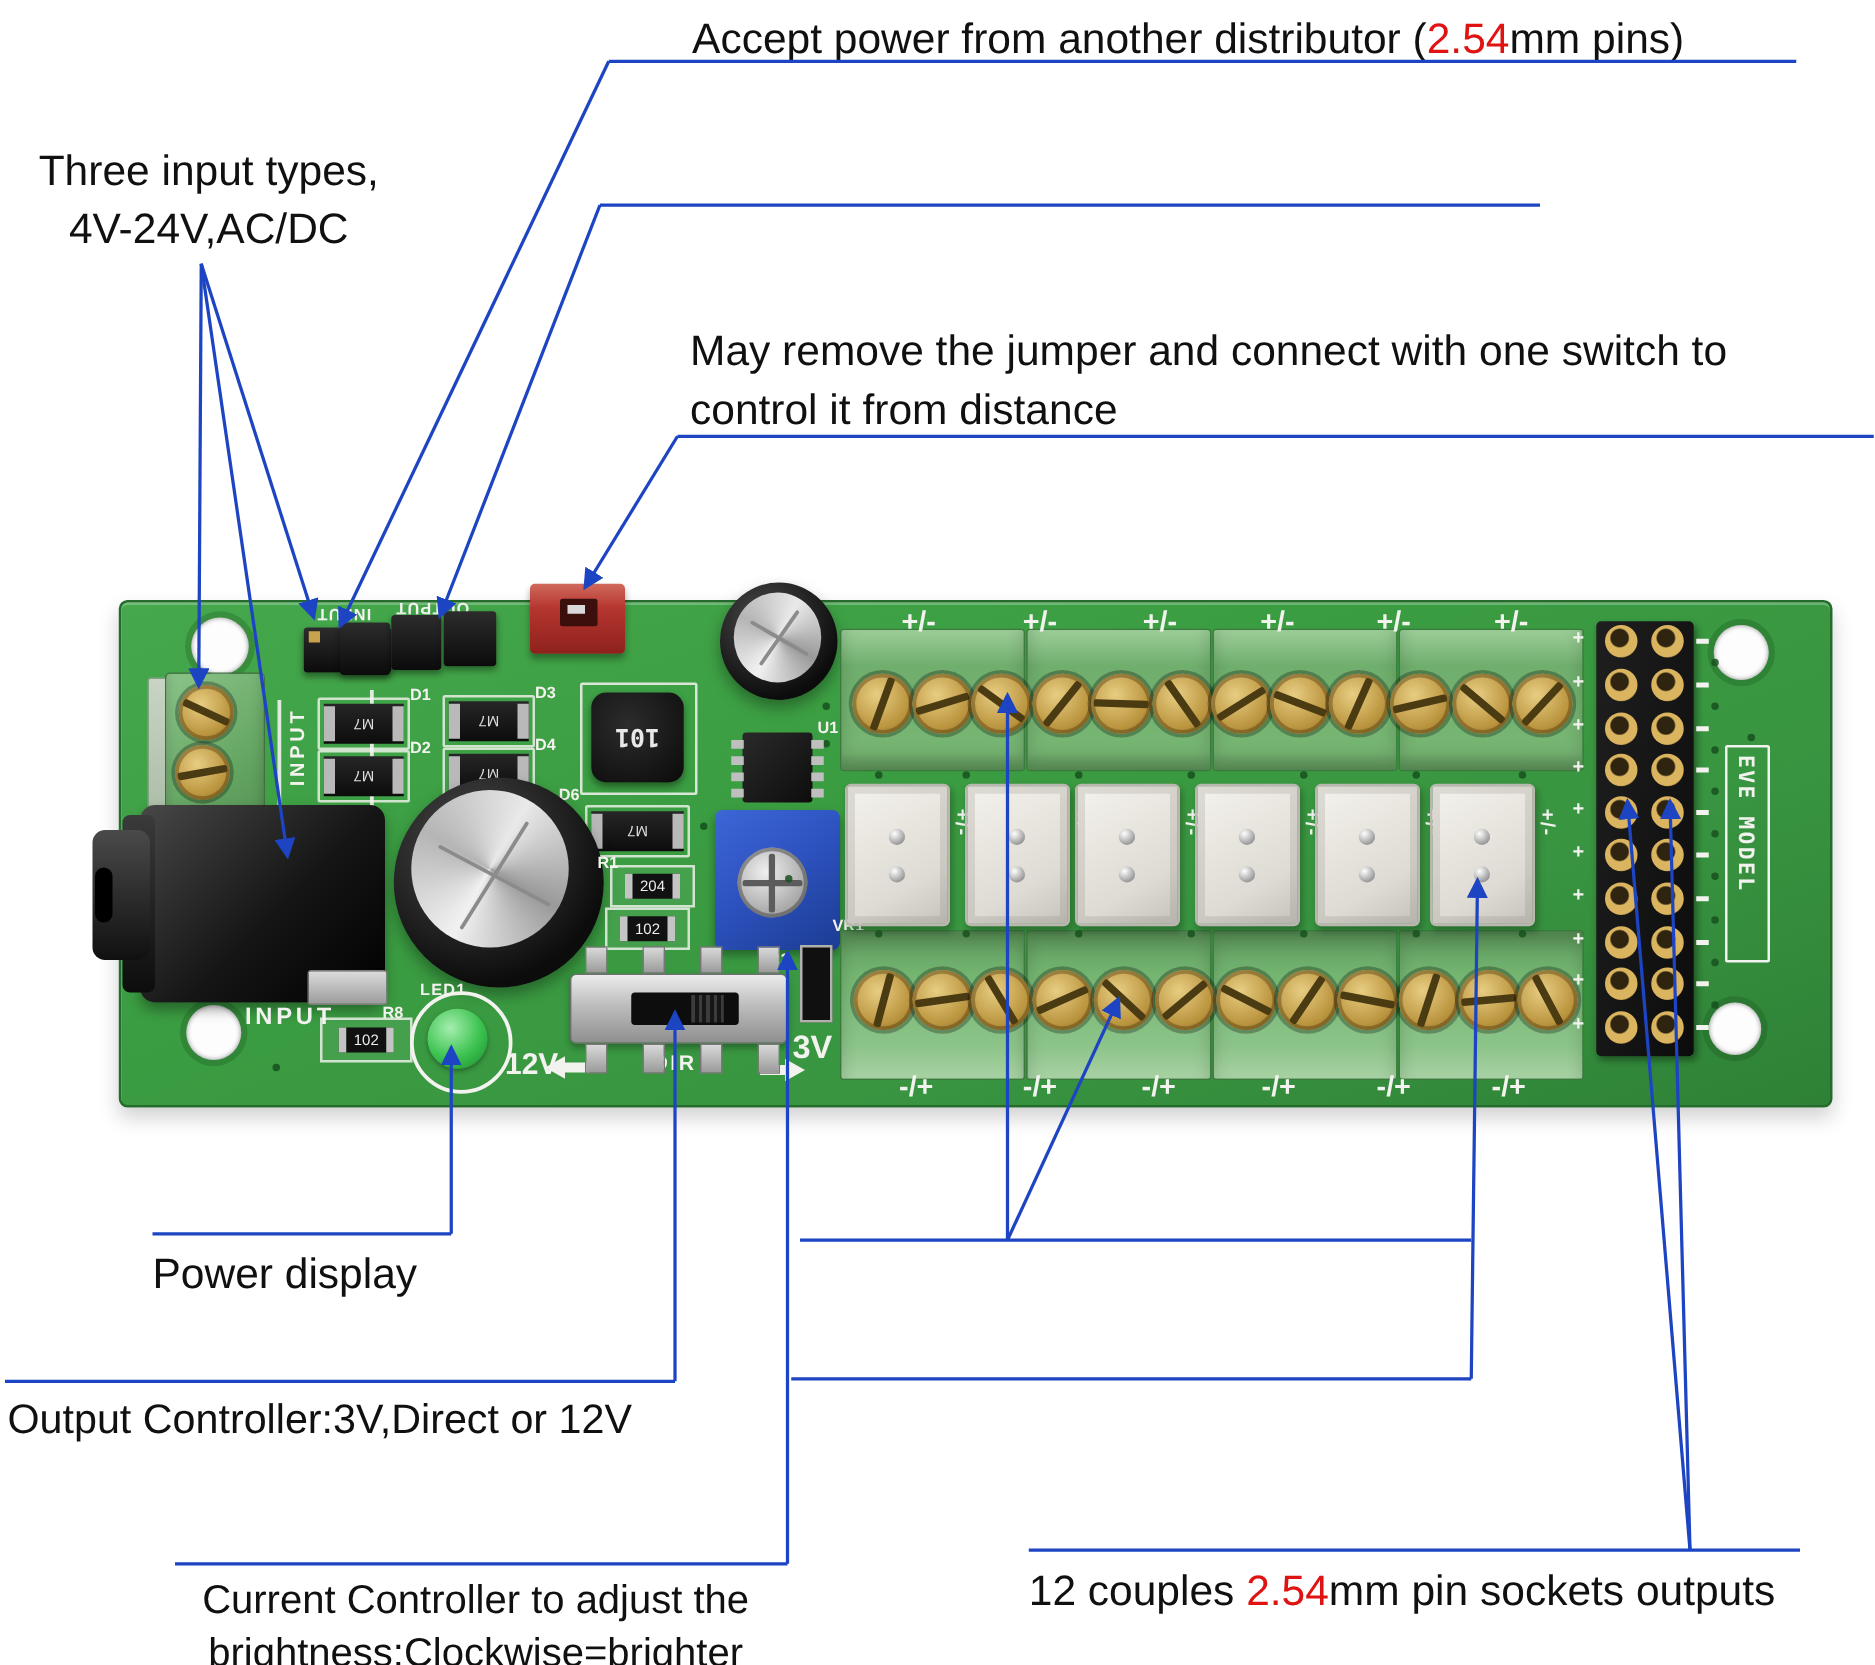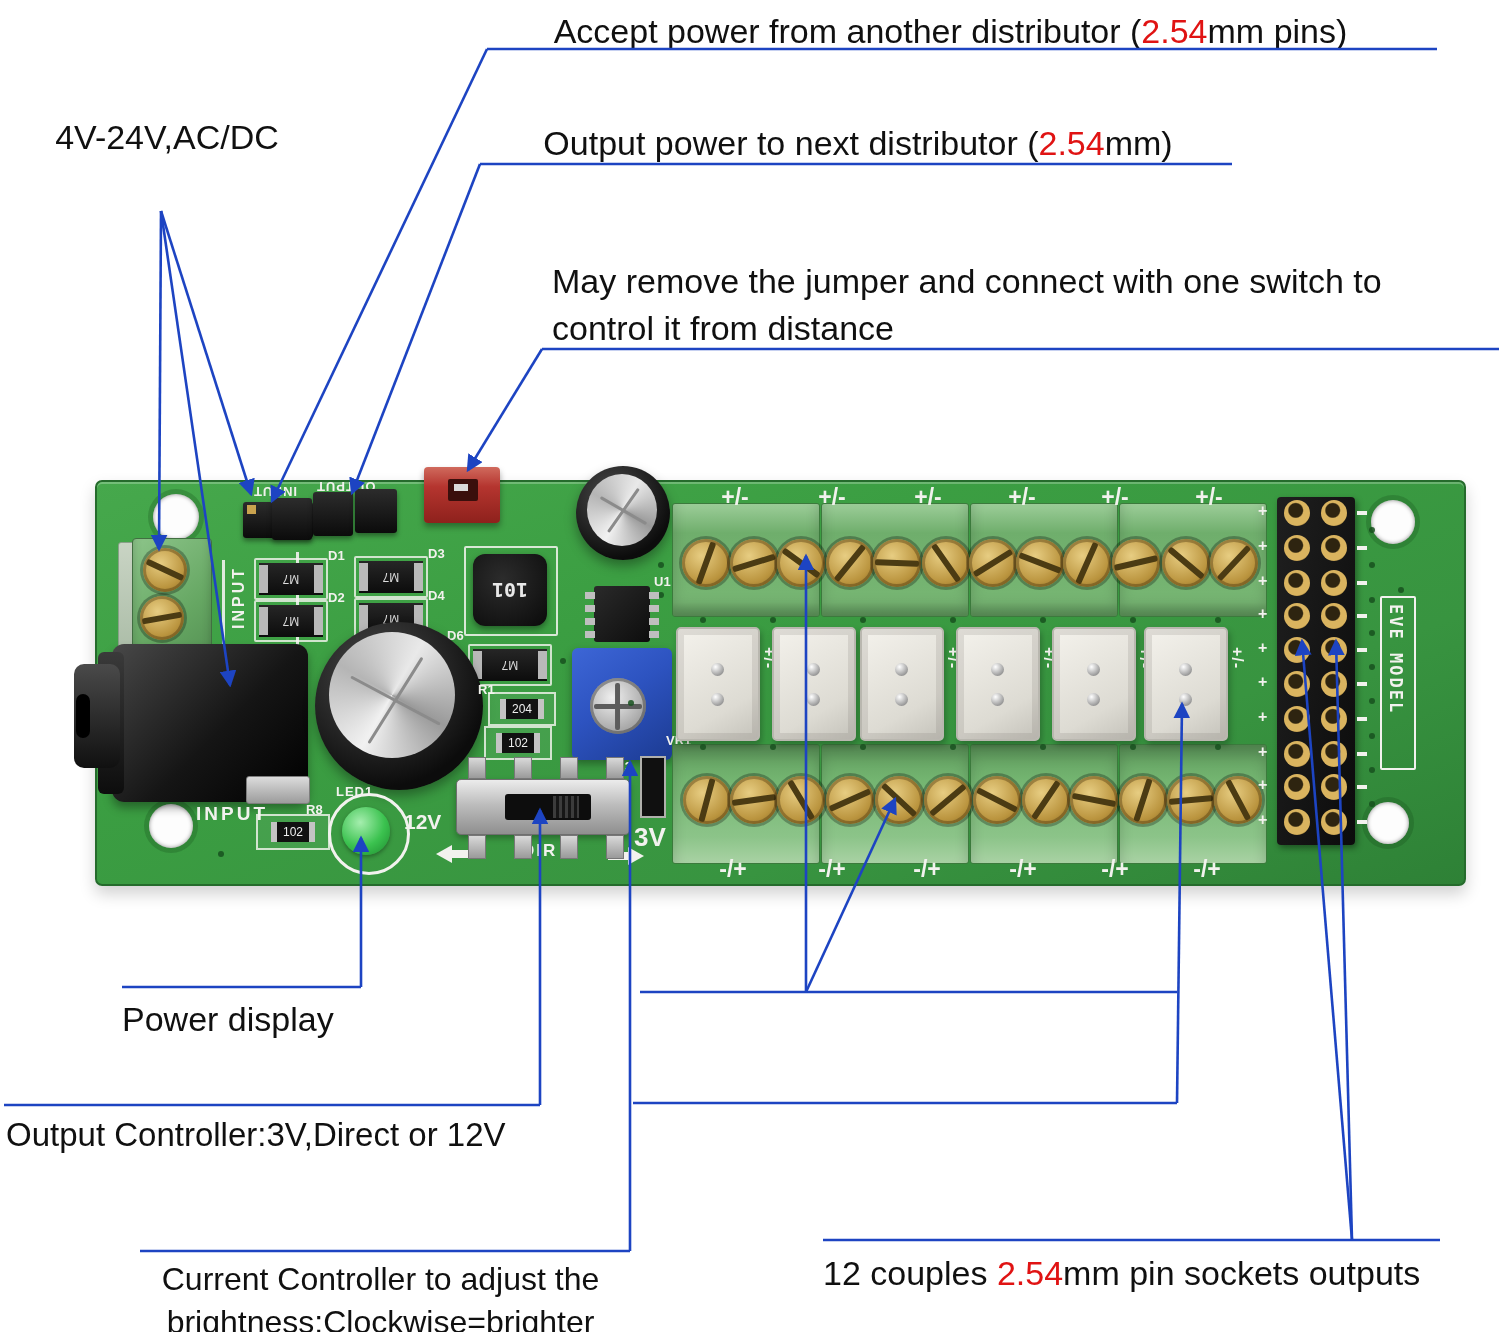--- a/index.html
+++ b/index.html
@@ -108,26 +108,24 @@
 </head>
 <body>
 
 <div id="canvas">
 
   <div class="ann center" style="left:463px;top:8px;width:975px;">
     <span>Accept power from another distributor (</span><span class="red">2.54</span><span>mm pins)</span>
   </div>
 
   <div class="ann center" style="left:8px;top:114px;width:318px;white-space:normal;">
+    <div>Three input types,</div>
     <div>4V-24V,AC/DC</div>
   </div>
 
-  <div class="ann center" style="left:478px;top:120px;width:760px;">
-    <span>Output power to next distributor (</span><span class="red">2.54</span><span>mm)</span>
-  </div>
 
   <div class="ann wrap" style="left:552px;top:258px;width:960px;line-height:47px;">
     <div>May remove the jumper and connect with one switch to</div>
     <div>control it from distance</div>
   </div>
 
   <div class="ann" style="left:122px;top:996px;">
     <span>Power display</span>
   </div>
 
@@ -260,21 +258,21 @@
   <div class="vchip" style="left:640px;top:756px;width:22px;height:58px;"></div>
 
   <div class="silk" style="left:336px;top:784px;font-size:13px;letter-spacing:1px;"><span>LED1</span></div>
   <div id="ledring"></div>
   <div id="led"></div>
 
   <div id="switch">
       <div class="slot"></div>
       <div class="knob"></div>
     </div>
-  <div class="silk" style="left:404px;top:810px;font-size:21px;"><span>12V</span></div>
+  <div class="silk" style="left:404px;top:838px;font-size:24px;"><span>12V</span></div>
   <div class="sarrowL" style="left:436px;top:845px;"></div>
   <div class="atail" style="left:452px;top:850px;width:20px;"></div>
   <div class="silk" style="left:522px;top:841px;font-size:17px;letter-spacing:2px;"><span>DIR</span></div>
   <div class="atail" style="left:608px;top:852px;width:20px;"></div>
   <div class="sarrowR" style="left:628px;top:847px;"></div>
   <div class="silk" style="left:634px;top:822px;font-size:26px;"><span>3V</span></div>
 
   <div class="tblock" style="left:672px;top:503px;"></div>
   <div class="tblock" style="left:821px;top:503px;"></div>
   <div class="tblock" style="left:970px;top:503px;"></div>

